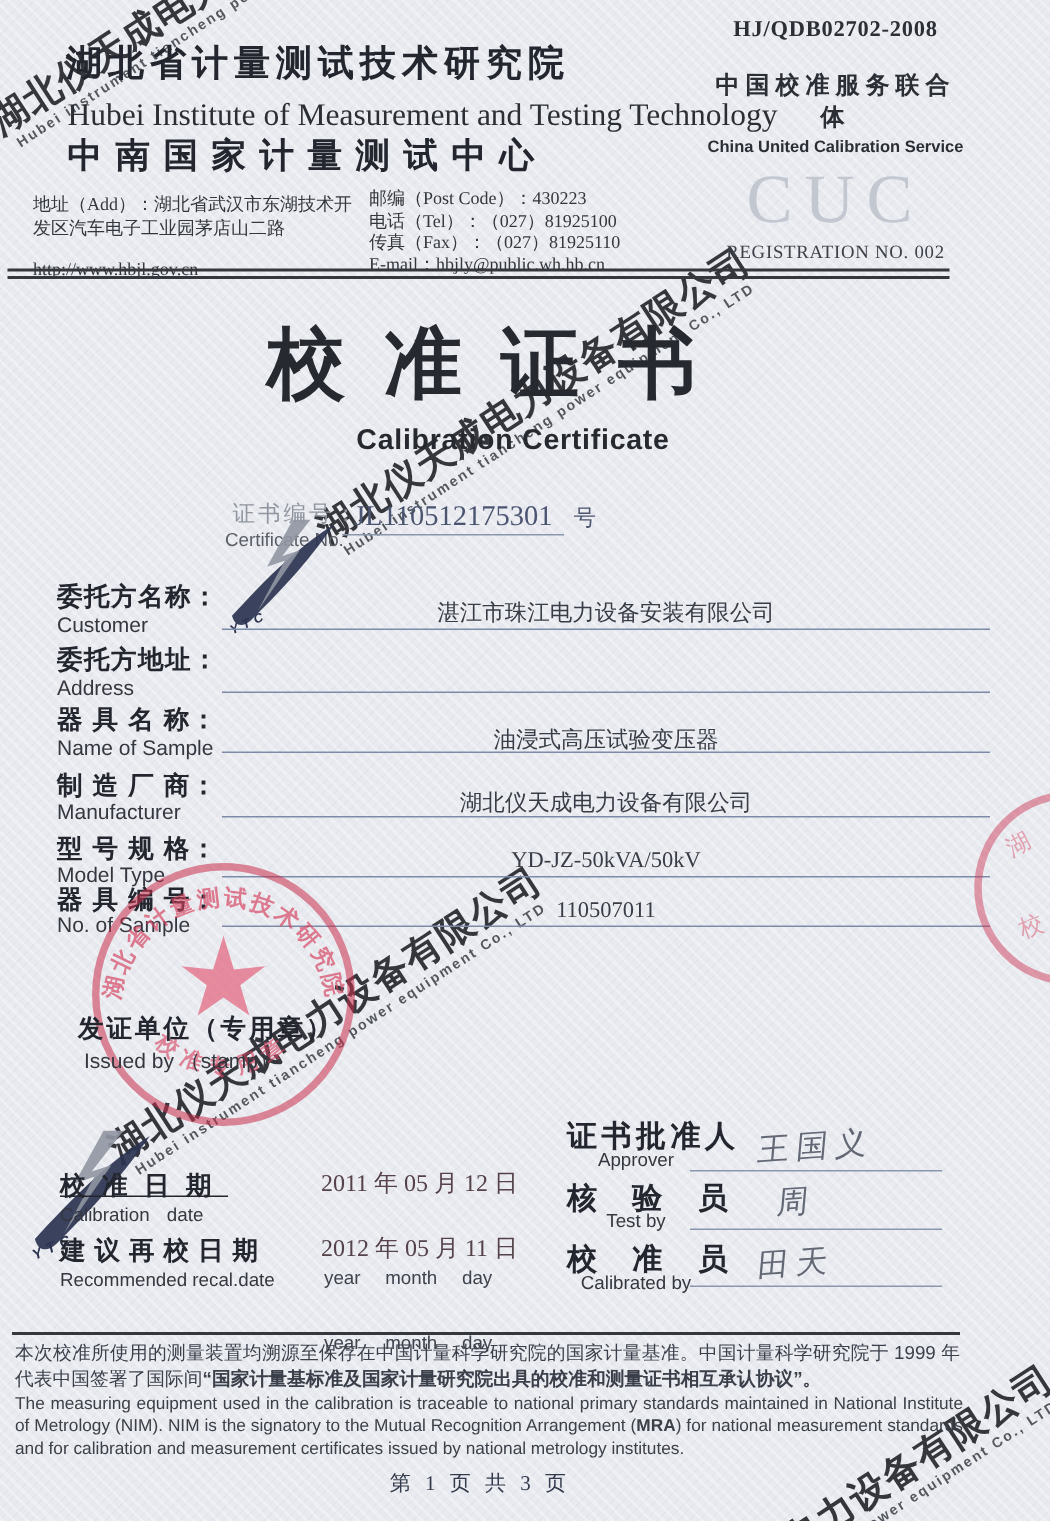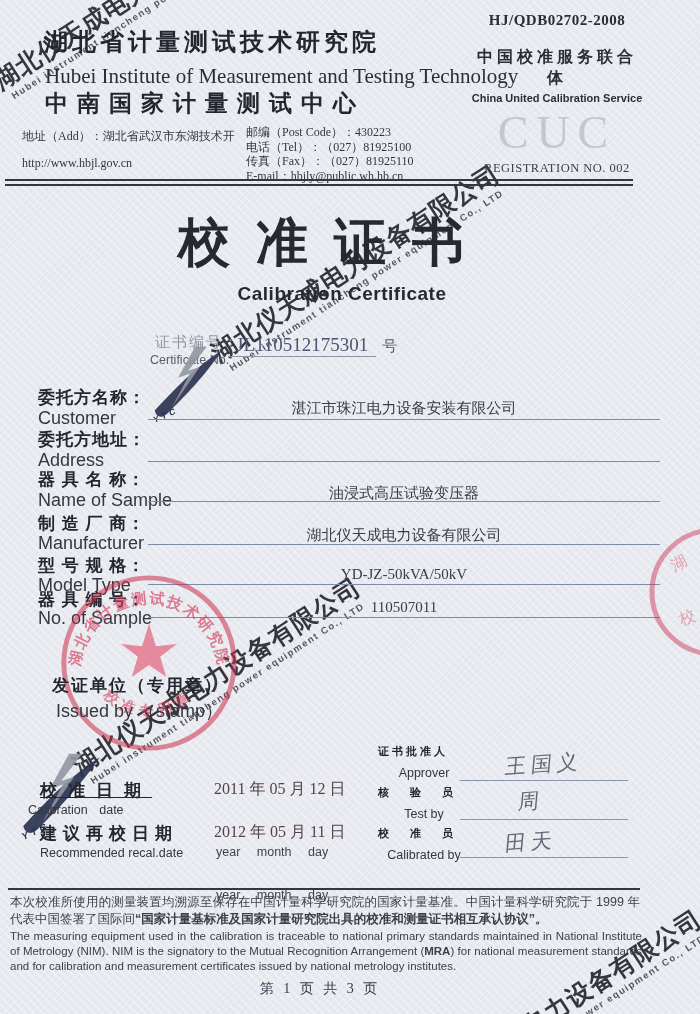--- a/index.html
+++ b/index.html
@@ -28,29 +28,29 @@
   
   .big-title{font-size:52px;font-weight:700;letter-spacing:26px;color:#26292f;white-space:nowrap;}
   .sub-title{font-size:19px;font-weight:700;letter-spacing:.5px;color:#26292f;margin-left:22px;}
   
   .certno-cn{font-size:15px;color:#9096a0;letter-spacing:2px;}
   .certno-en{font-size:12.5px;color:#5a5e66;}
   .certno-val{font-size:19px;font-family:"Liberation Serif", serif;color:#4b5470;border-bottom:1px solid #8a96ae;padding:0 8px 1px 8px;}
   .certno-suffix{font-size:15px;color:#4b5470;margin-left:6px;}
   
   .flabel-cn{font-size:17px;font-weight:700;letter-spacing:1px;color:#23262e;white-space:nowrap;}
-  .flabel-en{font-size:18px;color:#34373f;white-space:nowrap;}
+  .flabel-en{font-size:14px;color:#34373f;white-space:nowrap;}
   .fline{width:512px;border-bottom:1px solid #7d8ba8;}
   .fvalue{width:512px;text-align:center;font-size:15px;font-family:"Liberation Serif", serif;color:#383c46;white-space:nowrap;}
   
   .dlabel-cn{font-size:17px;font-weight:700;color:#23262e;white-space:nowrap;}
   .dlabel-en{font-size:12.5px;color:#34373f;white-space:nowrap;}
   .dval{font-size:16px;font-family:"Liberation Serif", serif;color:#55424a;white-space:nowrap;}
   .dunit{font-size:12.5px;color:#3e434e;word-spacing:13px;white-space:nowrap;margin-top:42px;}
-  .slabel-cn{font-size:11px;font-weight:700;color:#23262e;letter-spacing:3px;white-space:nowrap;}
+  .slabel-cn{font-size:20px;font-weight:700;color:#23262e;letter-spacing:3px;white-space:nowrap;}
   .slabel-en{font-size:12.5px;color:#34373f;width:92px;text-align:center;white-space:nowrap;}
   .sigline{width:168px;border-bottom:1px solid #8a96ae;}
   .sig{font-size:21px;color:#4c5260;opacity:.85;transform:rotate(-4deg) skewX(-9deg);letter-spacing:5px;white-space:nowrap;}
   
   .bottom-rule{height:0;border-top:2px solid #34373d;}
   .stmt-cn{font-size:12.5px;line-height:17px;color:#3a3f4a;text-align:justify;}
   .stmt-en{font-size:11.5px;line-height:15px;color:#3c4048;text-align:justify;}
   .pagenum{font-size:14px;font-family:"Liberation Serif", serif;letter-spacing:3px;color:#333a4b;}
   
   .wm{position:absolute;display:flex;flex-direction:column;align-items:center;
@@ -82,20 +82,21 @@
   </div>
 
   <div class="abs" style="left:44px;top:26px;">
     <span class="inst-cn">湖北省计量测试技术研究院</span>
   </div>
   <div class="abs inst-en" style="left:45px;top:64px;">Hubei Institute of Measurement and Testing Technology</div>
   <div class="abs ctr-cn" style="left:45px;top:88px;">中南国家计量测试中心</div>
 
   <div class="abs contact" style="left:22px;top:128px;">
     <div>地址（Add）：湖北省武汉市东湖技术开</div>
+    <div>发区汽车电子工业园茅店山二路</div>
     <div style="margin-top:11px;">http://www.hbjl.gov.cn</div>
   </div>
   <div class="abs contact" style="left:246px;top:125px;line-height:14.5px;">
     <div>邮编（Post Code）：430223</div>
     <div>电话（Tel）：（027）81925100</div>
     <div>传真（Fax）：（027）81925110</div>
     <div>E-mail：hbjly@public.wh.hb.cn</div>
   </div>
 
   <div class="abs hdr-right" style="left:468px;top:12px;width:178px;">
@@ -176,21 +177,21 @@
   <div class="abs flabel-cn" style="left:52px;top:674px;letter-spacing:2px;">发证单位（专用章）</div>
   <div class="abs flabel-en" style="left:56px;top:699px;">Issued by （stamp）</div>
 
   <svg class="abs" style="left:14px;top:752px;" width="96" height="88" viewBox="0 0 100 100">
     <path d="M6,84 C30,58 58,28 93,6 C68,42 48,62 22,88 C14,95 8,92 6,84 Z" fill="#2b3350" opacity="0.92"></path>
     <polygon points="58,2 36,42 51,37 28,80 64,28 49,33 73,2" fill="#9096a2" opacity="0.9"></polygon>
     <text x="4" y="98" font-size="11" font-style="italic" font-weight="bold" fill="#2b3350" letter-spacing="4" transform="rotate(-24 10 94)">YTC</text>
   </svg>
 
   <div class="abs dlabel-cn" style="left:40px;top:779px;letter-spacing:11px;text-decoration:underline;">校准日期</div>
-  <div class="abs dlabel-en" style="left:28px;top:803px;word-spacing:8px;">Calibration date</div>
+  <div class="abs dlabel-en" style="left:40px;top:803px;word-spacing:8px;">Calibration date</div>
   <div class="abs dval" style="left:214px;top:779px;">2011 年 05 月 12 日</div>
   <div class="abs dunit" style="left:216px;top:803px;">year month day</div>
 
   <div class="abs dlabel-cn" style="left:40px;top:822px;letter-spacing:6px;">建议再校日期</div>
   <div class="abs dlabel-en" style="left:40px;top:846px;">Recommended recal.date</div>
   <div class="abs dval" style="left:214px;top:822px;">2012 年 05 月 11 日</div>
   <div class="abs dunit" style="left:216px;top:846px;">year month day</div>
 
   <div class="abs slabel-cn" style="left:378px;top:744px;">证书批准人</div>
   <div class="abs slabel-en" style="left:378px;top:766px;">Approver</div>

